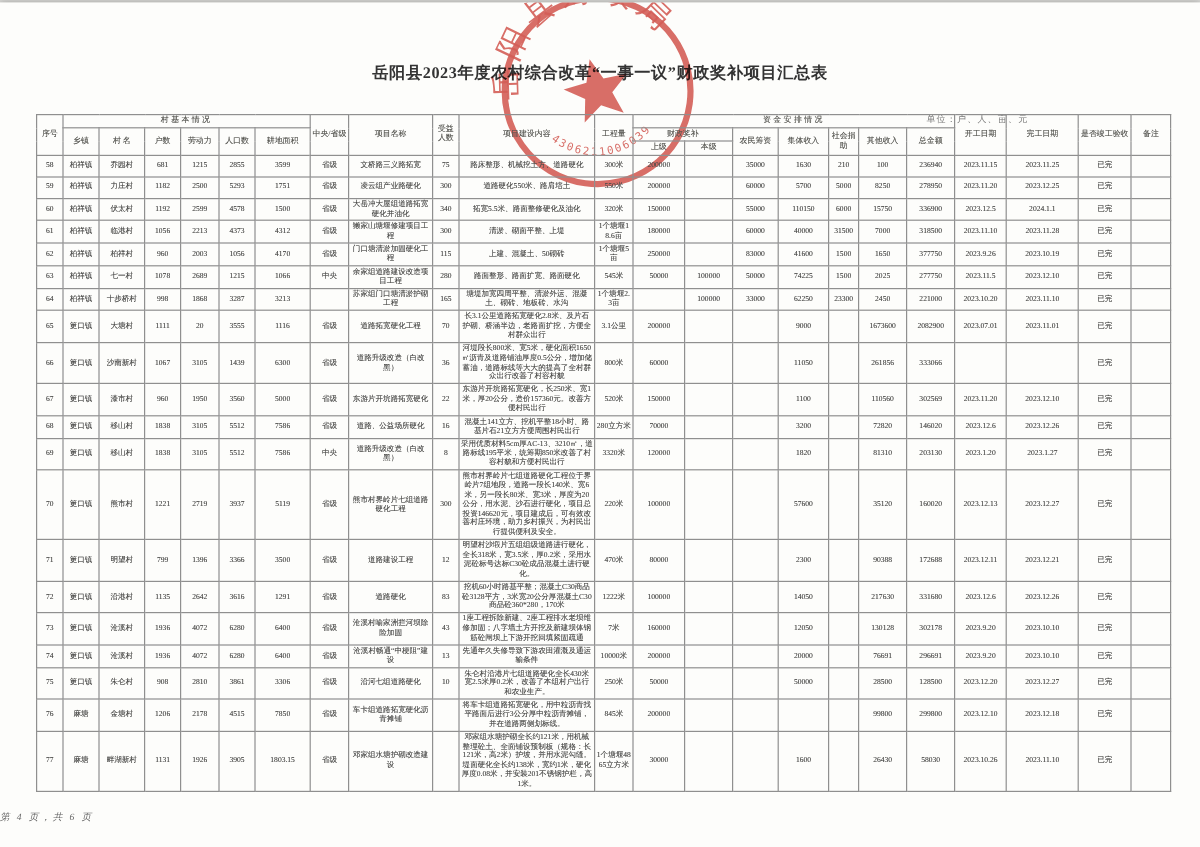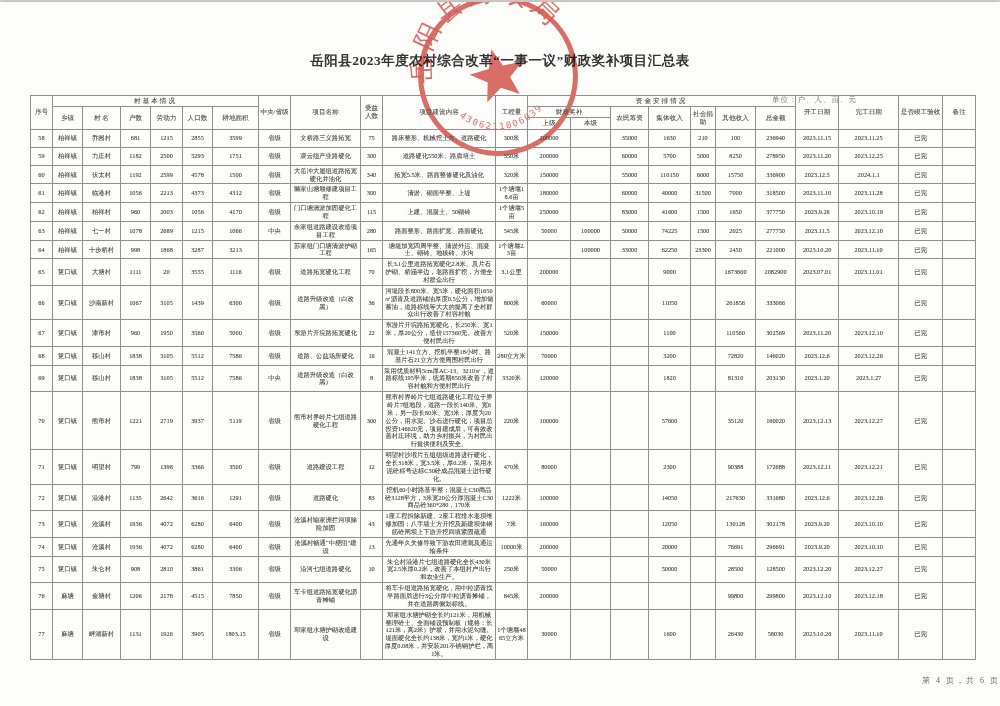--- a/index.html
+++ b/index.html
@@ -14,22 +14,22 @@
          padding:1px 1px;color:#4a4a48;word-break:break-all;
          text-shadow:0 0 .4px rgba(90,90,90,.55);}
   .doc-table th{font-size:6.6px;color:#55554f;}
   .doc-table td{height:15px;}
   .c-content{font-size:5.9px;}
   .c-project{font-size:6.1px;}
   .groupcell{letter-spacing:2px;}
   
   .seal{position:absolute;top:-12px;left:412px;width:172px;height:172px;
         mix-blend-mode:multiply;opacity:.82;transform:rotate(-14deg);pointer-events:none;}
-  .footer{position:absolute;bottom:22px;left:0;width:1000px;text-align:right;
-          font-size:8px;letter-spacing:2px;color:#666;}
+  .footer{position:absolute;bottom:22px;left:0;width:1000px;text-align:left;
+          font-size:8px;letter-spacing:2px;color:#666;font-style:italic;}
 </style>
 </head>
 <body>
 
 <div class="page">
 
   <div class="title">岳阳县2023年度农村综合改革“一事一议”财政奖补项目汇总表</div>
   <div class="unit-note">单位：户、人、亩、元</div>
 
   <svg class="seal" viewBox="0 0 200 200">

